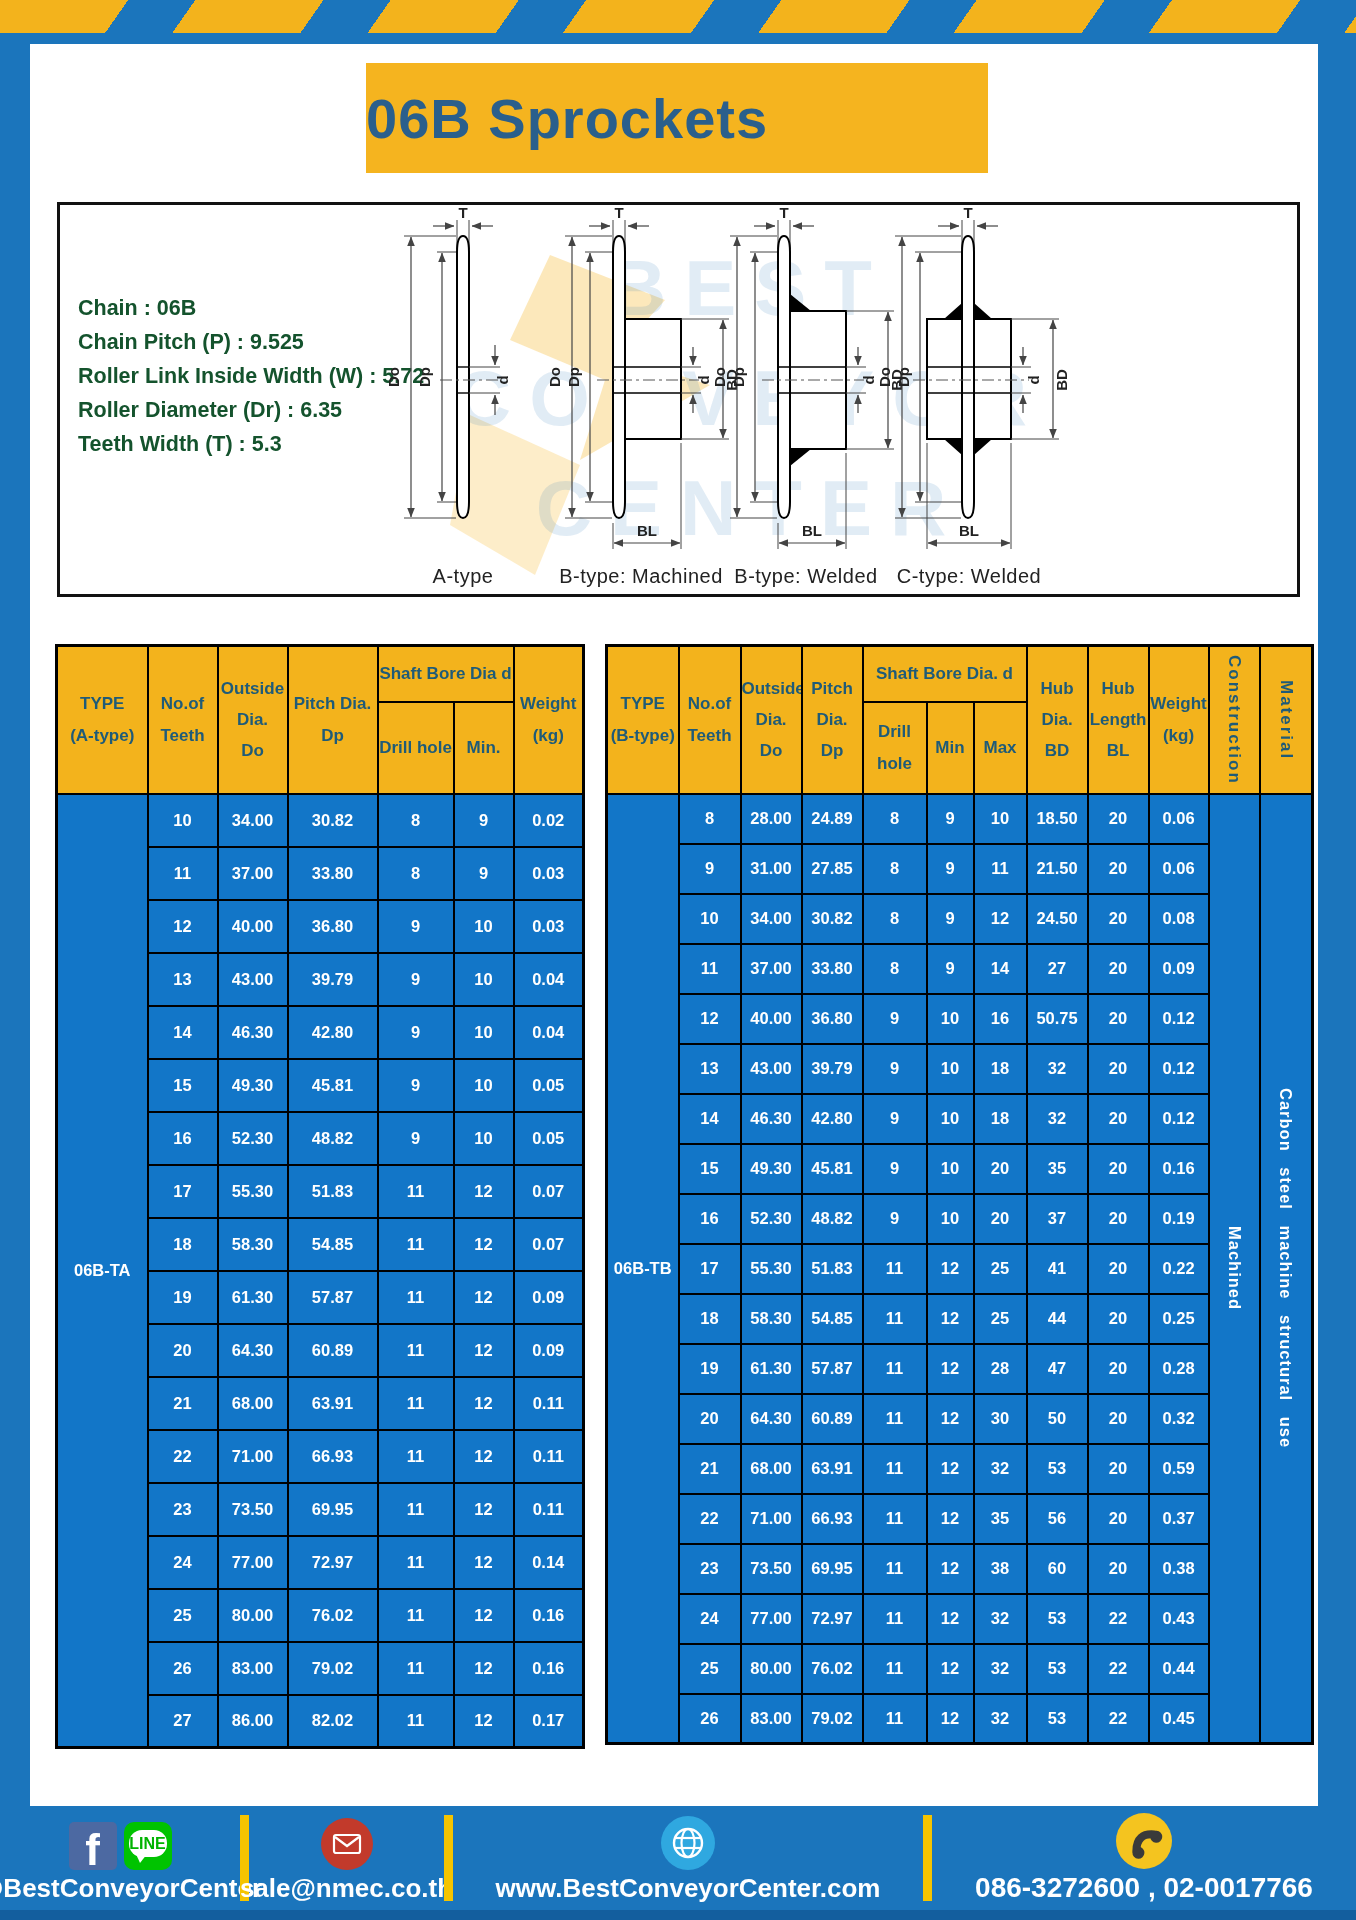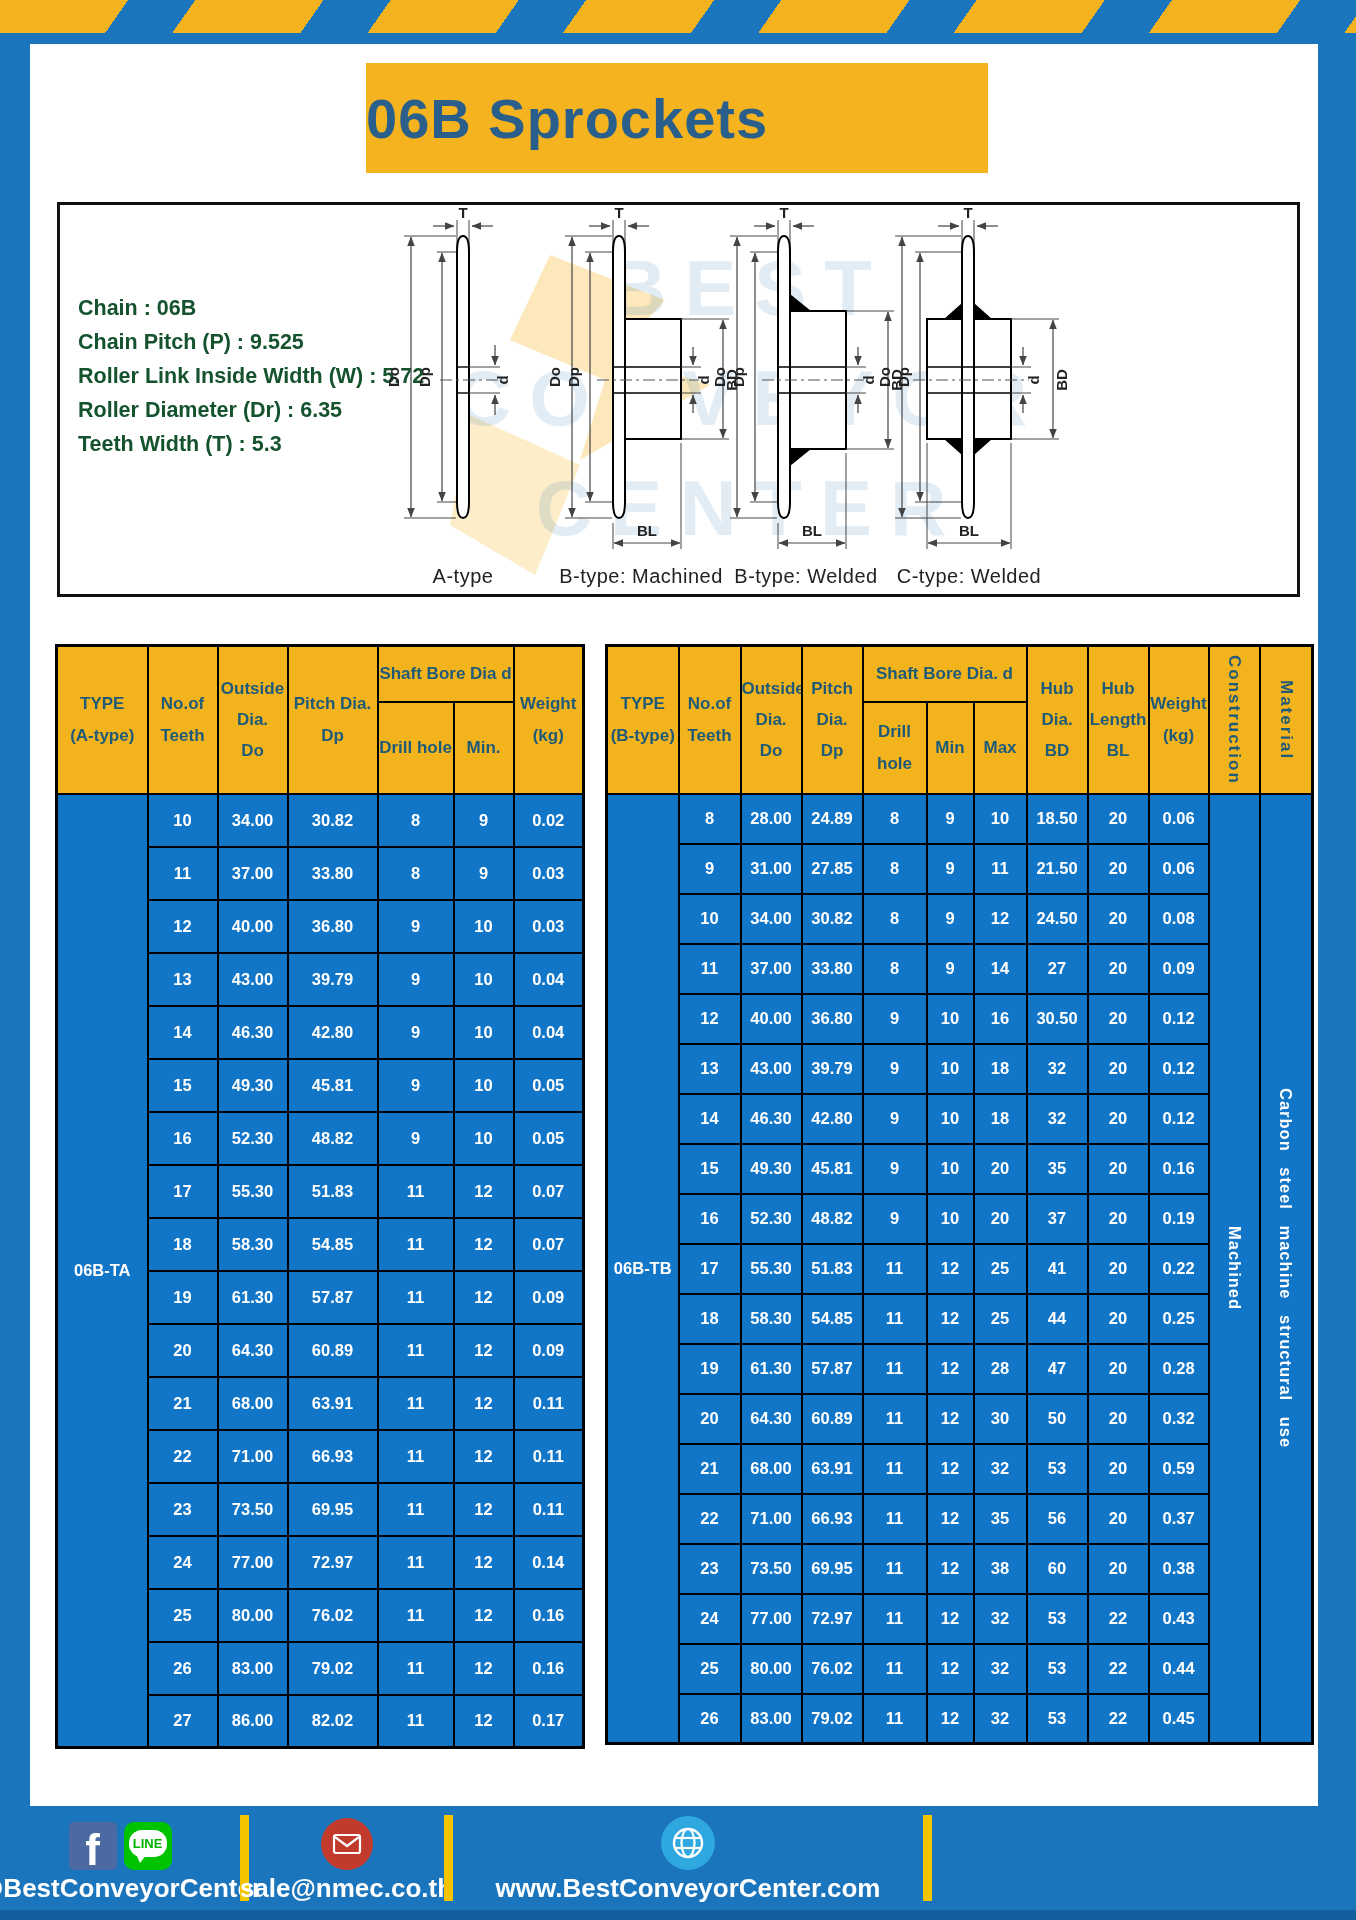--- a/index.html
+++ b/index.html
@@ -49,21 +49,21 @@
   .f-sec{display:flex;flex-direction:column;align-items:center;justify-content:flex-end;
     padding-bottom:6px;gap:3px;}
   .f-sec .txt{color:#fff;font-weight:bold;font-size:26px;white-space:nowrap;}
   .f-div{width:9px;background:#f5c400;height:86px;align-self:center;}
   .icon-row{display:flex;gap:7px;align-items:center;}
   .ic-fb{width:48px;height:48px;background:#4c69a2;border-radius:5px;display:flex;align-items:flex-end;
     justify-content:center;color:#fff;font-size:44px;font-weight:bold;line-height:40px;}
   .ic-line{width:48px;height:48px;background:#00c300;border-radius:10px;position:relative;}
   .ic-line .bub{position:absolute;left:5px;top:8px;width:38px;height:27px;background:#fff;
     border-radius:13px;display:flex;align-items:center;justify-content:center;
-    color:#00b300;font-size:13px;font-weight:bold;}
+    color:#00b300;font-size:16px;font-weight:bold;}
   .ic-line .tail{position:absolute;left:12px;top:32px;width:0;height:0;border-left:4px solid transparent;
     border-right:7px solid transparent;border-top:9px solid #fff;}
   .ic-circle{border-radius:50%;display:flex;align-items:center;justify-content:center;}
   .ic-mail{width:52px;height:52px;background:#c23a2b;}
   .ic-globe{width:54px;height:54px;background:#2fa8e0;}
   .ic-phone{width:56px;height:56px;background:#f4c41f;}
 </style>
 </head>
 <body>
 
@@ -509,21 +509,21 @@
             <td>20</td>
             <td>0.09</td>
           </tr>
           <tr>
             <td>12</td>
             <td>40.00</td>
             <td>36.80</td>
             <td>9</td>
             <td>10</td>
             <td>16</td>
-            <td>30.50</td>
+            <td>50.75</td>
             <td>20</td>
             <td>0.12</td>
           </tr>
           <tr>
             <td>13</td>
             <td>43.00</td>
             <td>39.79</td>
             <td>9</td>
             <td>10</td>
             <td>18</td>
@@ -707,14 +707,26 @@
         <svg width="38" height="38" viewBox="-19 -19 38 38">
           <circle r="14" fill="none" stroke="#fff" stroke-width="2.4"></circle>
           <ellipse rx="6.5" ry="14" fill="none" stroke="#fff" stroke-width="2.2"></ellipse>
           <line x1="-13" y1="-5" x2="13" y2="-5" stroke="#fff" stroke-width="2.2"></line>
           <line x1="-13" y1="5" x2="13" y2="5" stroke="#fff" stroke-width="2.2"></line>
         </svg>
       </div>
       <div class="txt">www.BestConveyorCenter.com</div>
     </div>
     <div class="f-div"></div>
+    <div class="f-sec" style="width:424px">
+      <div class="ic-circle ic-phone">
+        <svg width="44" height="44" viewBox="-22 -22 44 44">
+          <g transform="rotate(-42)">
+            <circle cx="-12" cy="5" r="6" fill="#3a3a3a"></circle>
+            <circle cx="12" cy="5" r="6" fill="#3a3a3a"></circle>
+            <path d="M-12,2 Q0,-11 12,2" fill="none" stroke="#3a3a3a" stroke-width="8" stroke-linecap="round"></path>
+          </g>
+        </svg>
+      </div>
+      <div class="txt" style="font-size:28px">086-3272600 , 02-0017766</div>
+    </div>
   </div>
 </div>
 
 </body></html>

